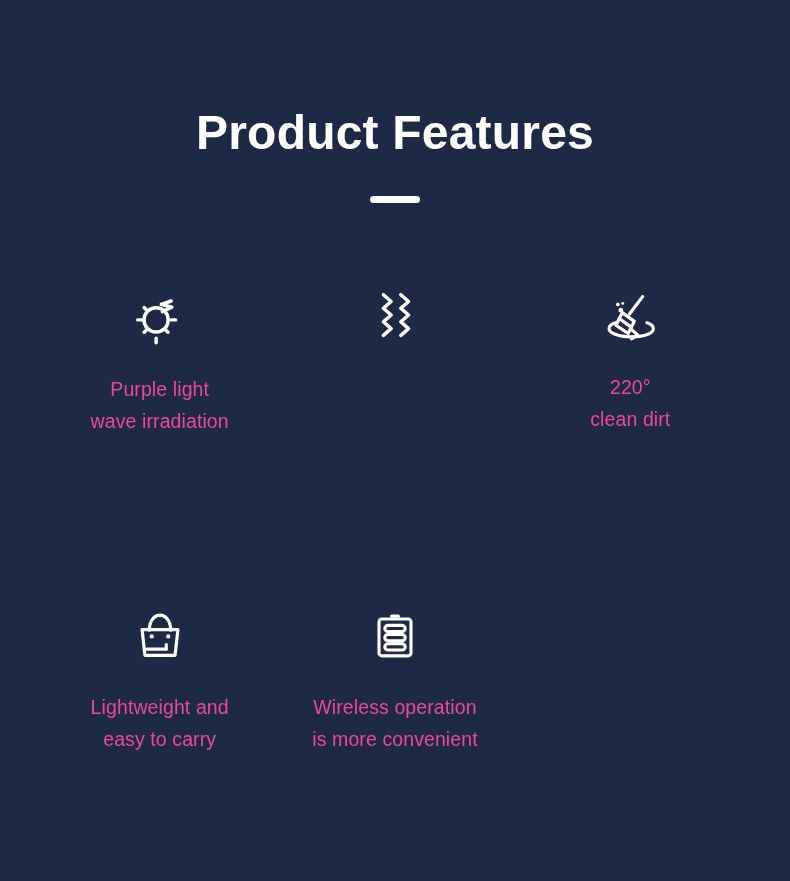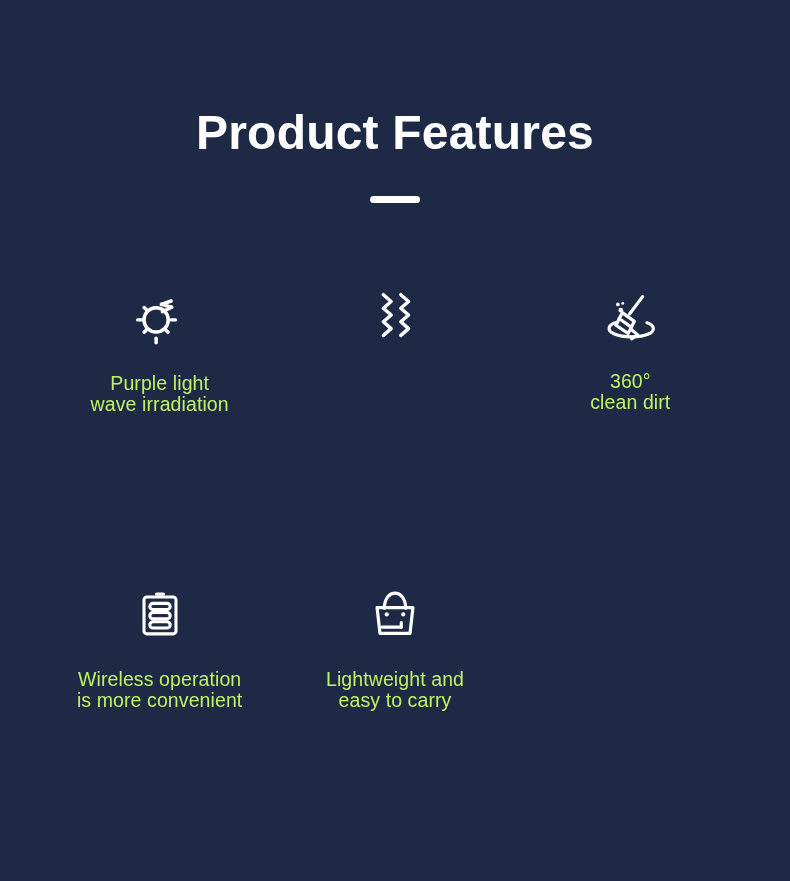--- a/index.html
+++ b/index.html
@@ -81,23 +81,23 @@
   }
 
   .feature-icon svg {
     width: 62px;
     height: 62px;
     display: block;
   }
 
   .feature-label {
     font-size: 19.5px;
-    line-height: 21px;
+    line-height: 32px;
     font-weight: 400;
-    color: #bef264;
+    color: #ec4899;
     letter-spacing: 0.1px;
     max-width: 230px;
     white-space: pre-line;
     font-family: "Liberation Sans", sans-serif;
   }
 
   
   .row2 .feature-icon { margin-bottom: 24px; }
 </style>
 </head>
@@ -154,54 +154,54 @@
           <path d="M20.8 34.5 L33.5 43.7"></path>
 
           <circle cx="19.5" cy="20" r="1.9" fill="#ffffff" stroke="none"></circle>
           <circle cx="24.5" cy="19" r="1.5" fill="#ffffff" stroke="none"></circle>
           <circle cx="22.5" cy="26" r="2.4" fill="#ffffff" stroke="none"></circle>
 
           <path d="M19 38.5 C9 40.5 7.5 47 16 50.6 C25 54.4 42 54.4 51 50.6 C58.5 47.4 57.5 41.6 49.5 39"></path>
           <path d="M34 46.5 L40 51.5 L33.5 55.5"></path>
         </svg>
       </div>
-      <div class="feature-label">360°
+      <div class="feature-label">220°
 clean dirt</div>
+    </div>
+
+    <div class="feature row2">
+      <div class="feature-icon">
+        <svg viewBox="0 0 64 64" fill="none" stroke="#ffffff" stroke-width="3.3" stroke-linecap="round" stroke-linejoin="round">
+
+          <path d="M21 26 C21 15 27 10.5 32 10.5 C37 10.5 43 15 43 26"></path>
+
+          <path d="M13.5 25.5 H50.5 L47.5 52 H16.5 Z"></path>
+
+          <circle cx="23.5" cy="32.5" r="2.2" fill="#ffffff" stroke="none"></circle>
+          <circle cx="40.5" cy="32.5" r="2.2" fill="#ffffff" stroke="none"></circle>
+
+          <path d="M18.5 45.5 H38.5"></path>
+          <path d="M38.5 45.5 V41"></path>
+        </svg>
+      </div>
+      <div class="feature-label">Lightweight and
+easy to carry</div>
     </div>
 
     <div class="feature row2">
       <div class="feature-icon">
         <svg viewBox="0 0 64 64" fill="none" stroke="#ffffff" stroke-width="3.2" stroke-linecap="round" stroke-linejoin="round">
 
           <path d="M28.5 11.5 H35.5"></path>
 
           <rect x="15.5" y="14.5" width="33" height="38" rx="3"></rect>
 
           <rect x="21.5" y="21" width="21" height="6.5" rx="3.25"></rect>
           <rect x="21.5" y="30.5" width="21" height="6.5" rx="3.25"></rect>
           <rect x="21.5" y="40" width="21" height="6.5" rx="3.25"></rect>
         </svg>
       </div>
       <div class="feature-label">Wireless operation
 is more convenient</div>
     </div>
 
-    <div class="feature row2">
-      <div class="feature-icon">
-        <svg viewBox="0 0 64 64" fill="none" stroke="#ffffff" stroke-width="3.3" stroke-linecap="round" stroke-linejoin="round">
-
-          <path d="M21 26 C21 15 27 10.5 32 10.5 C37 10.5 43 15 43 26"></path>
-
-          <path d="M13.5 25.5 H50.5 L47.5 52 H16.5 Z"></path>
-
-          <circle cx="23.5" cy="32.5" r="2.2" fill="#ffffff" stroke="none"></circle>
-          <circle cx="40.5" cy="32.5" r="2.2" fill="#ffffff" stroke="none"></circle>
-
-          <path d="M18.5 45.5 H38.5"></path>
-          <path d="M38.5 45.5 V41"></path>
-        </svg>
-      </div>
-      <div class="feature-label">Lightweight and
-easy to carry</div>
-    </div>
-
   </div>
 </div>
 
 </body></html>

